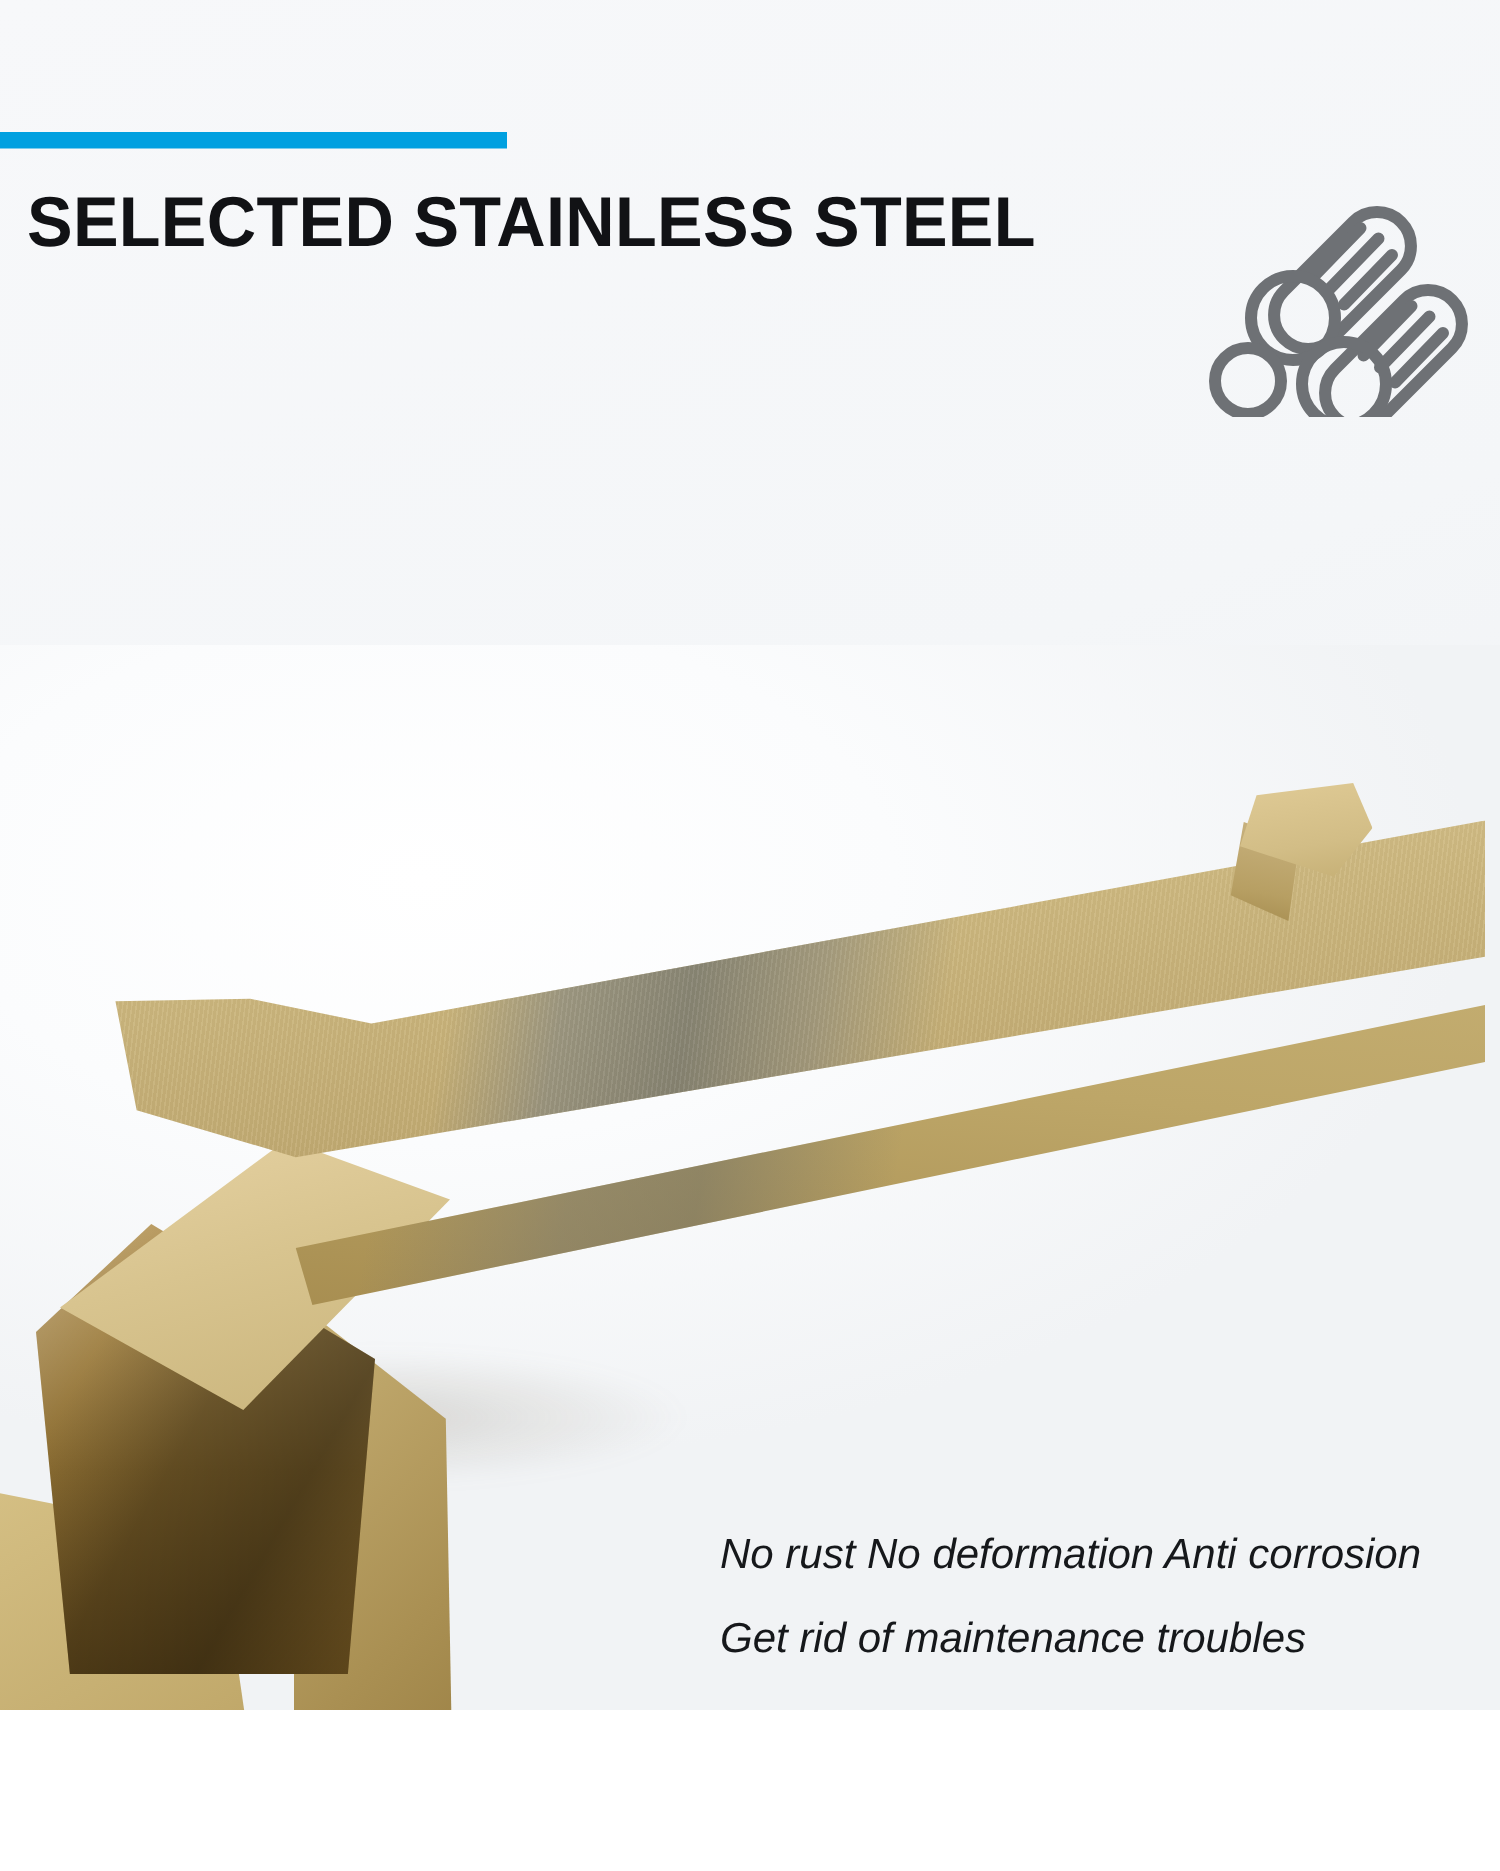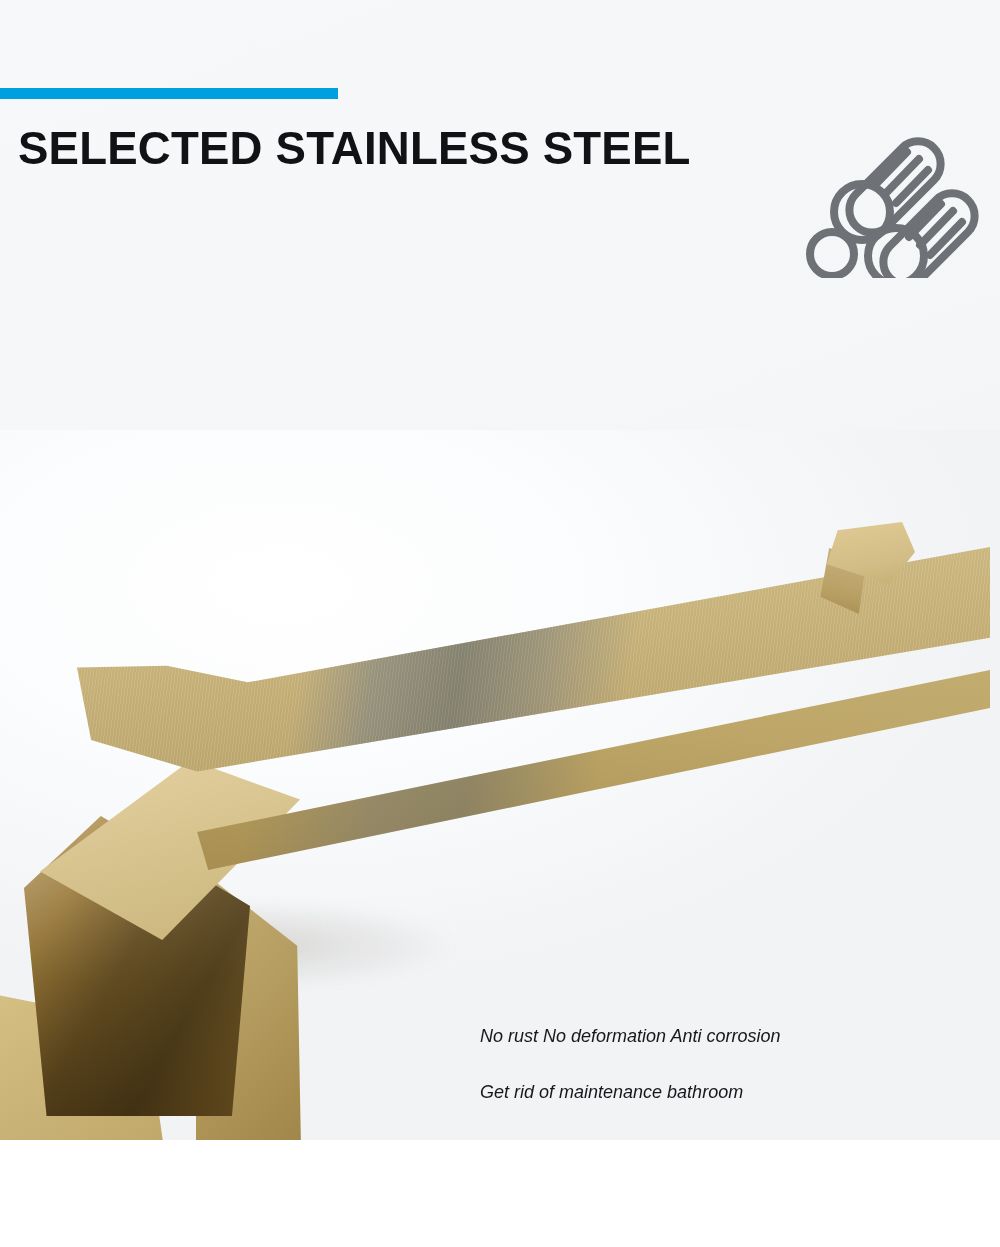--- a/index.html
+++ b/index.html
@@ -252,21 +252,21 @@
     position: absolute;
     left: 480px;
     top: 1021px;
     width: 500px;
   }
   .benefit-line {
     margin: 0 0 26px 0;
     font-family: "Liberation Sans Narrow", "Liberation Sans", sans-serif;
     font-style: italic;
     font-weight: 400;
-    font-size: 18px;
+    font-size: 28px;
     line-height: 30px;
     color: #16181b;
     white-space: nowrap;
   }
   .benefit-line:last-child { margin-bottom: 0; }
 
   
   .bottom-white {
     position: absolute;
     left: 0;
@@ -315,20 +315,20 @@
       <div class="mount-front"></div>
       <div class="mount-top"></div>
       <div class="bar-face"></div>
       <div class="bar-top"></div>
       <div class="hook-side"></div>
       <div class="hook-top"></div>
     </div>
 
     <div class="benefits">
       <p class="benefit-line">No rust No deformation Anti corrosion</p>
-      <p class="benefit-line">Get rid of maintenance bathroom</p>
+      <p class="benefit-line">Get rid of maintenance troubles</p>
     </div>
 
   </div>
 
   <div class="bottom-white"></div>
 
 </div>
 
 </body></html>

